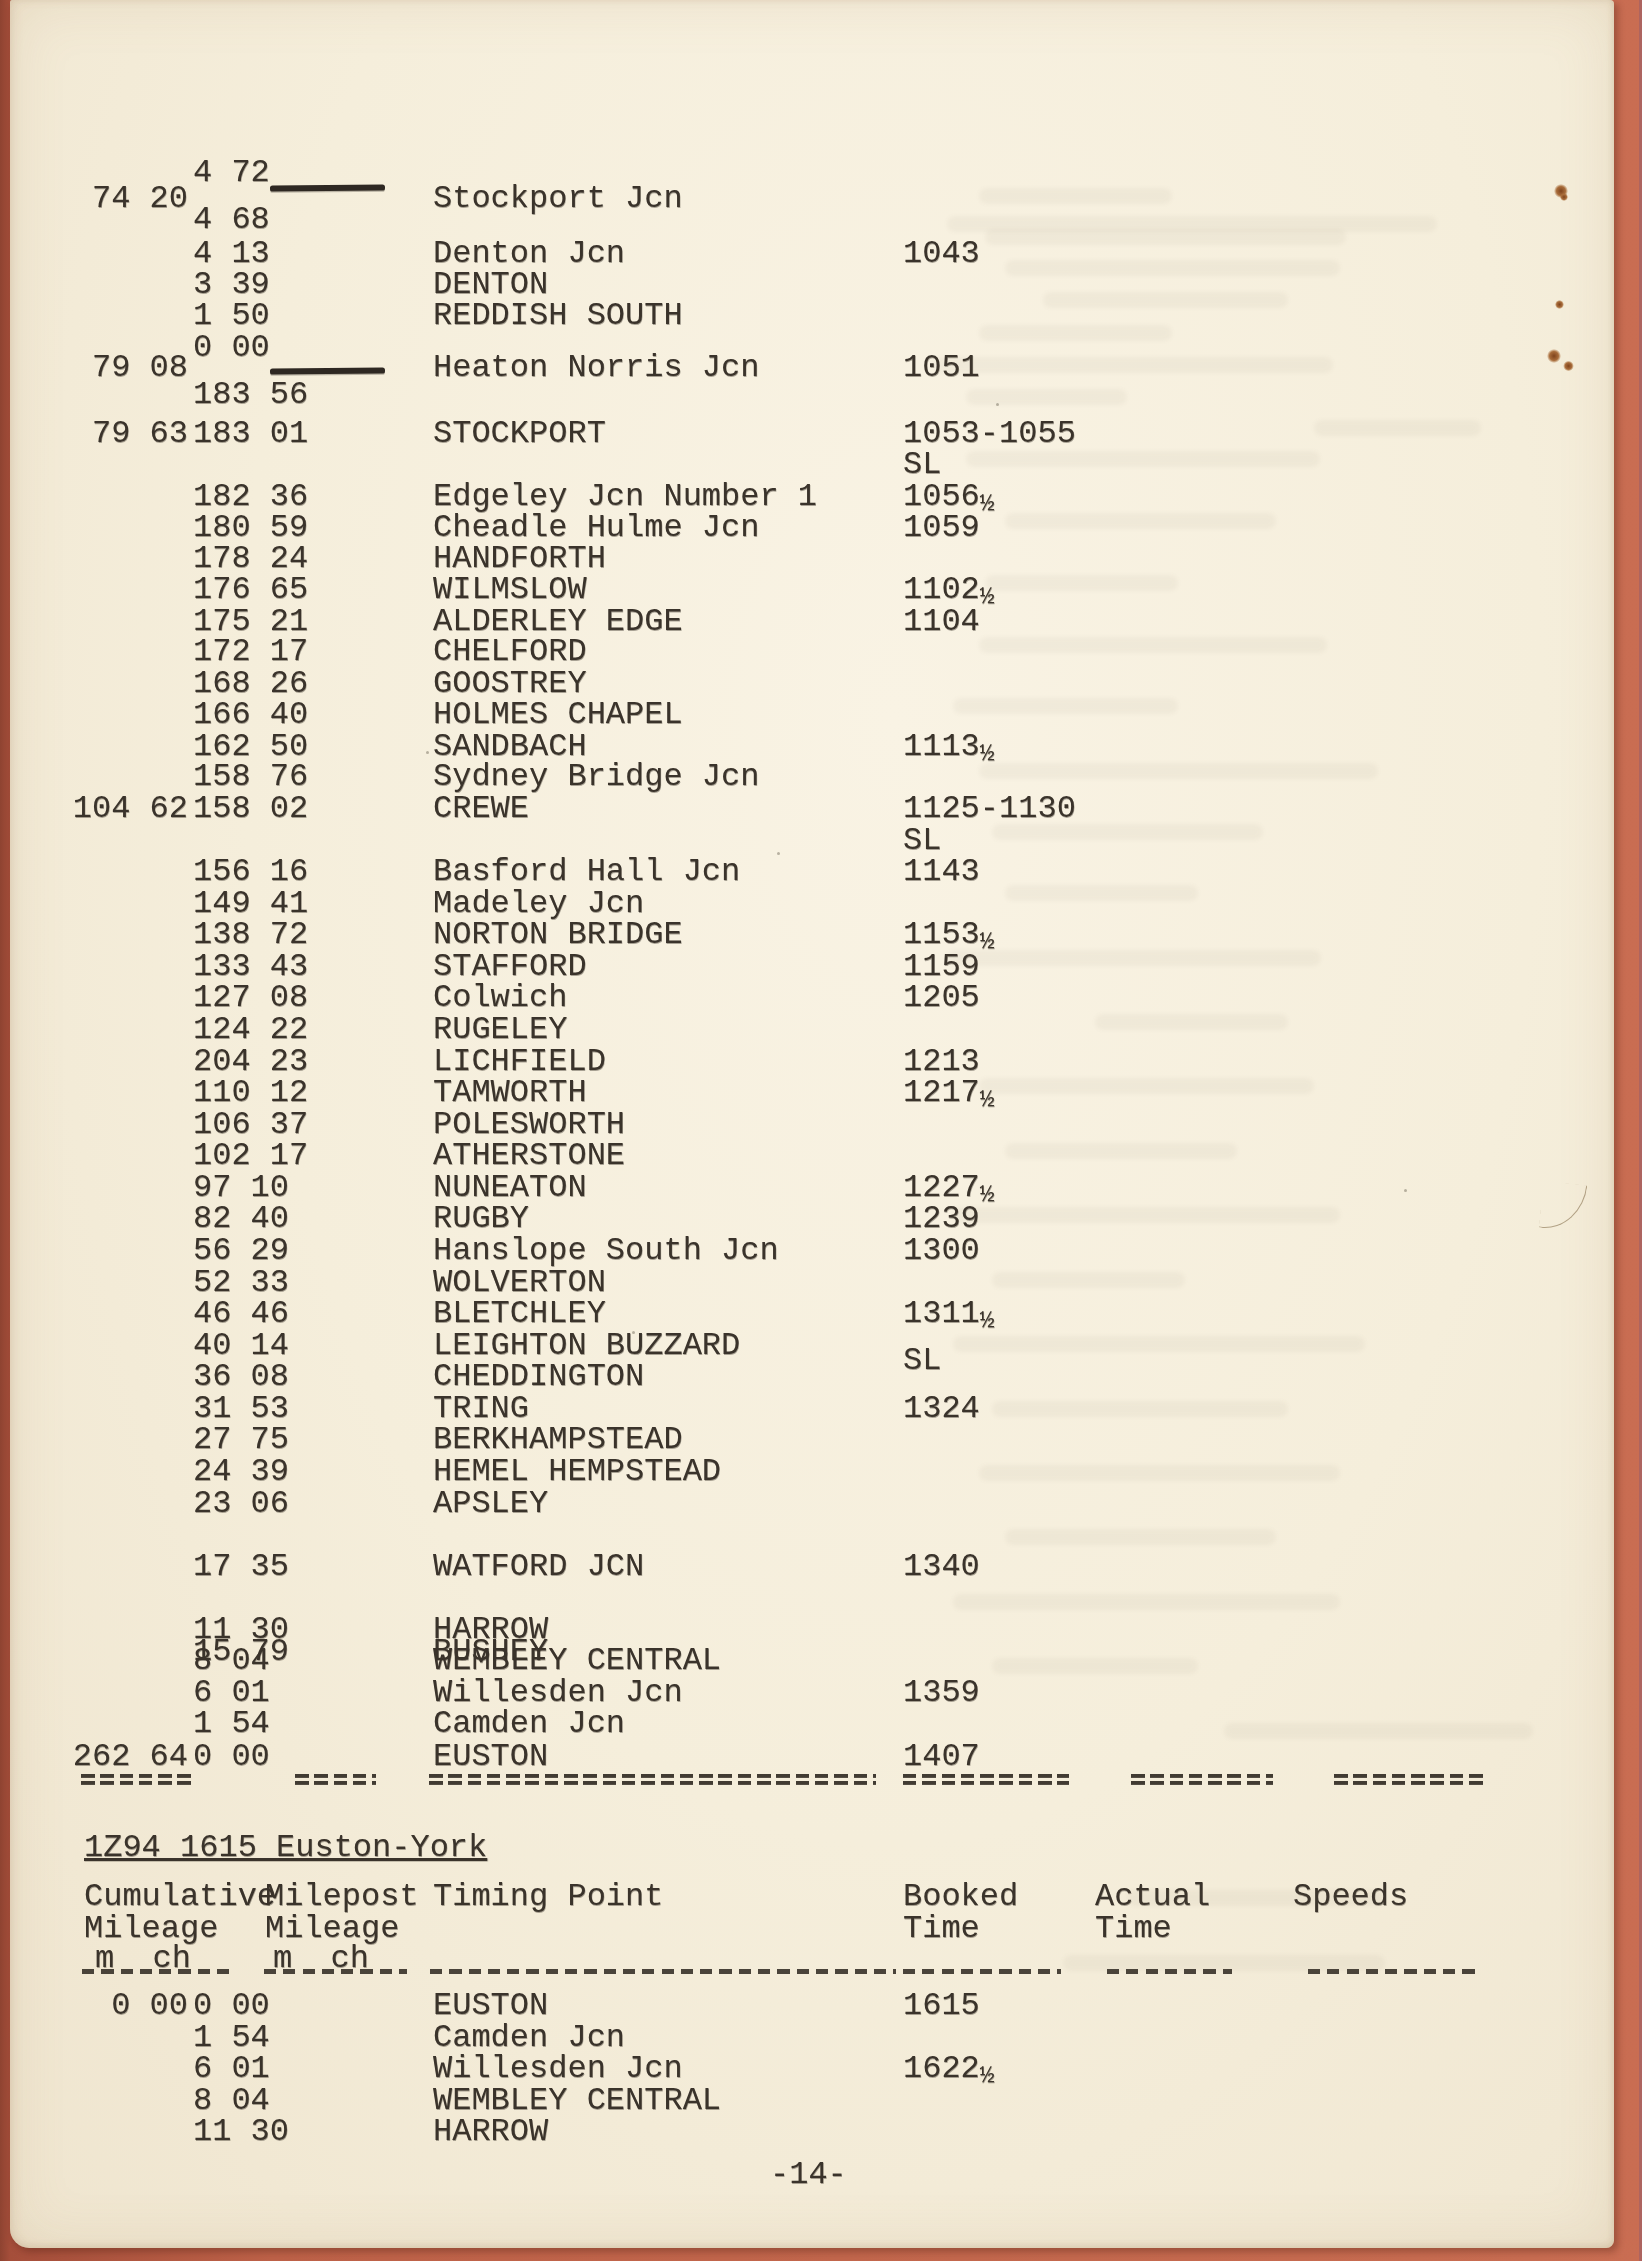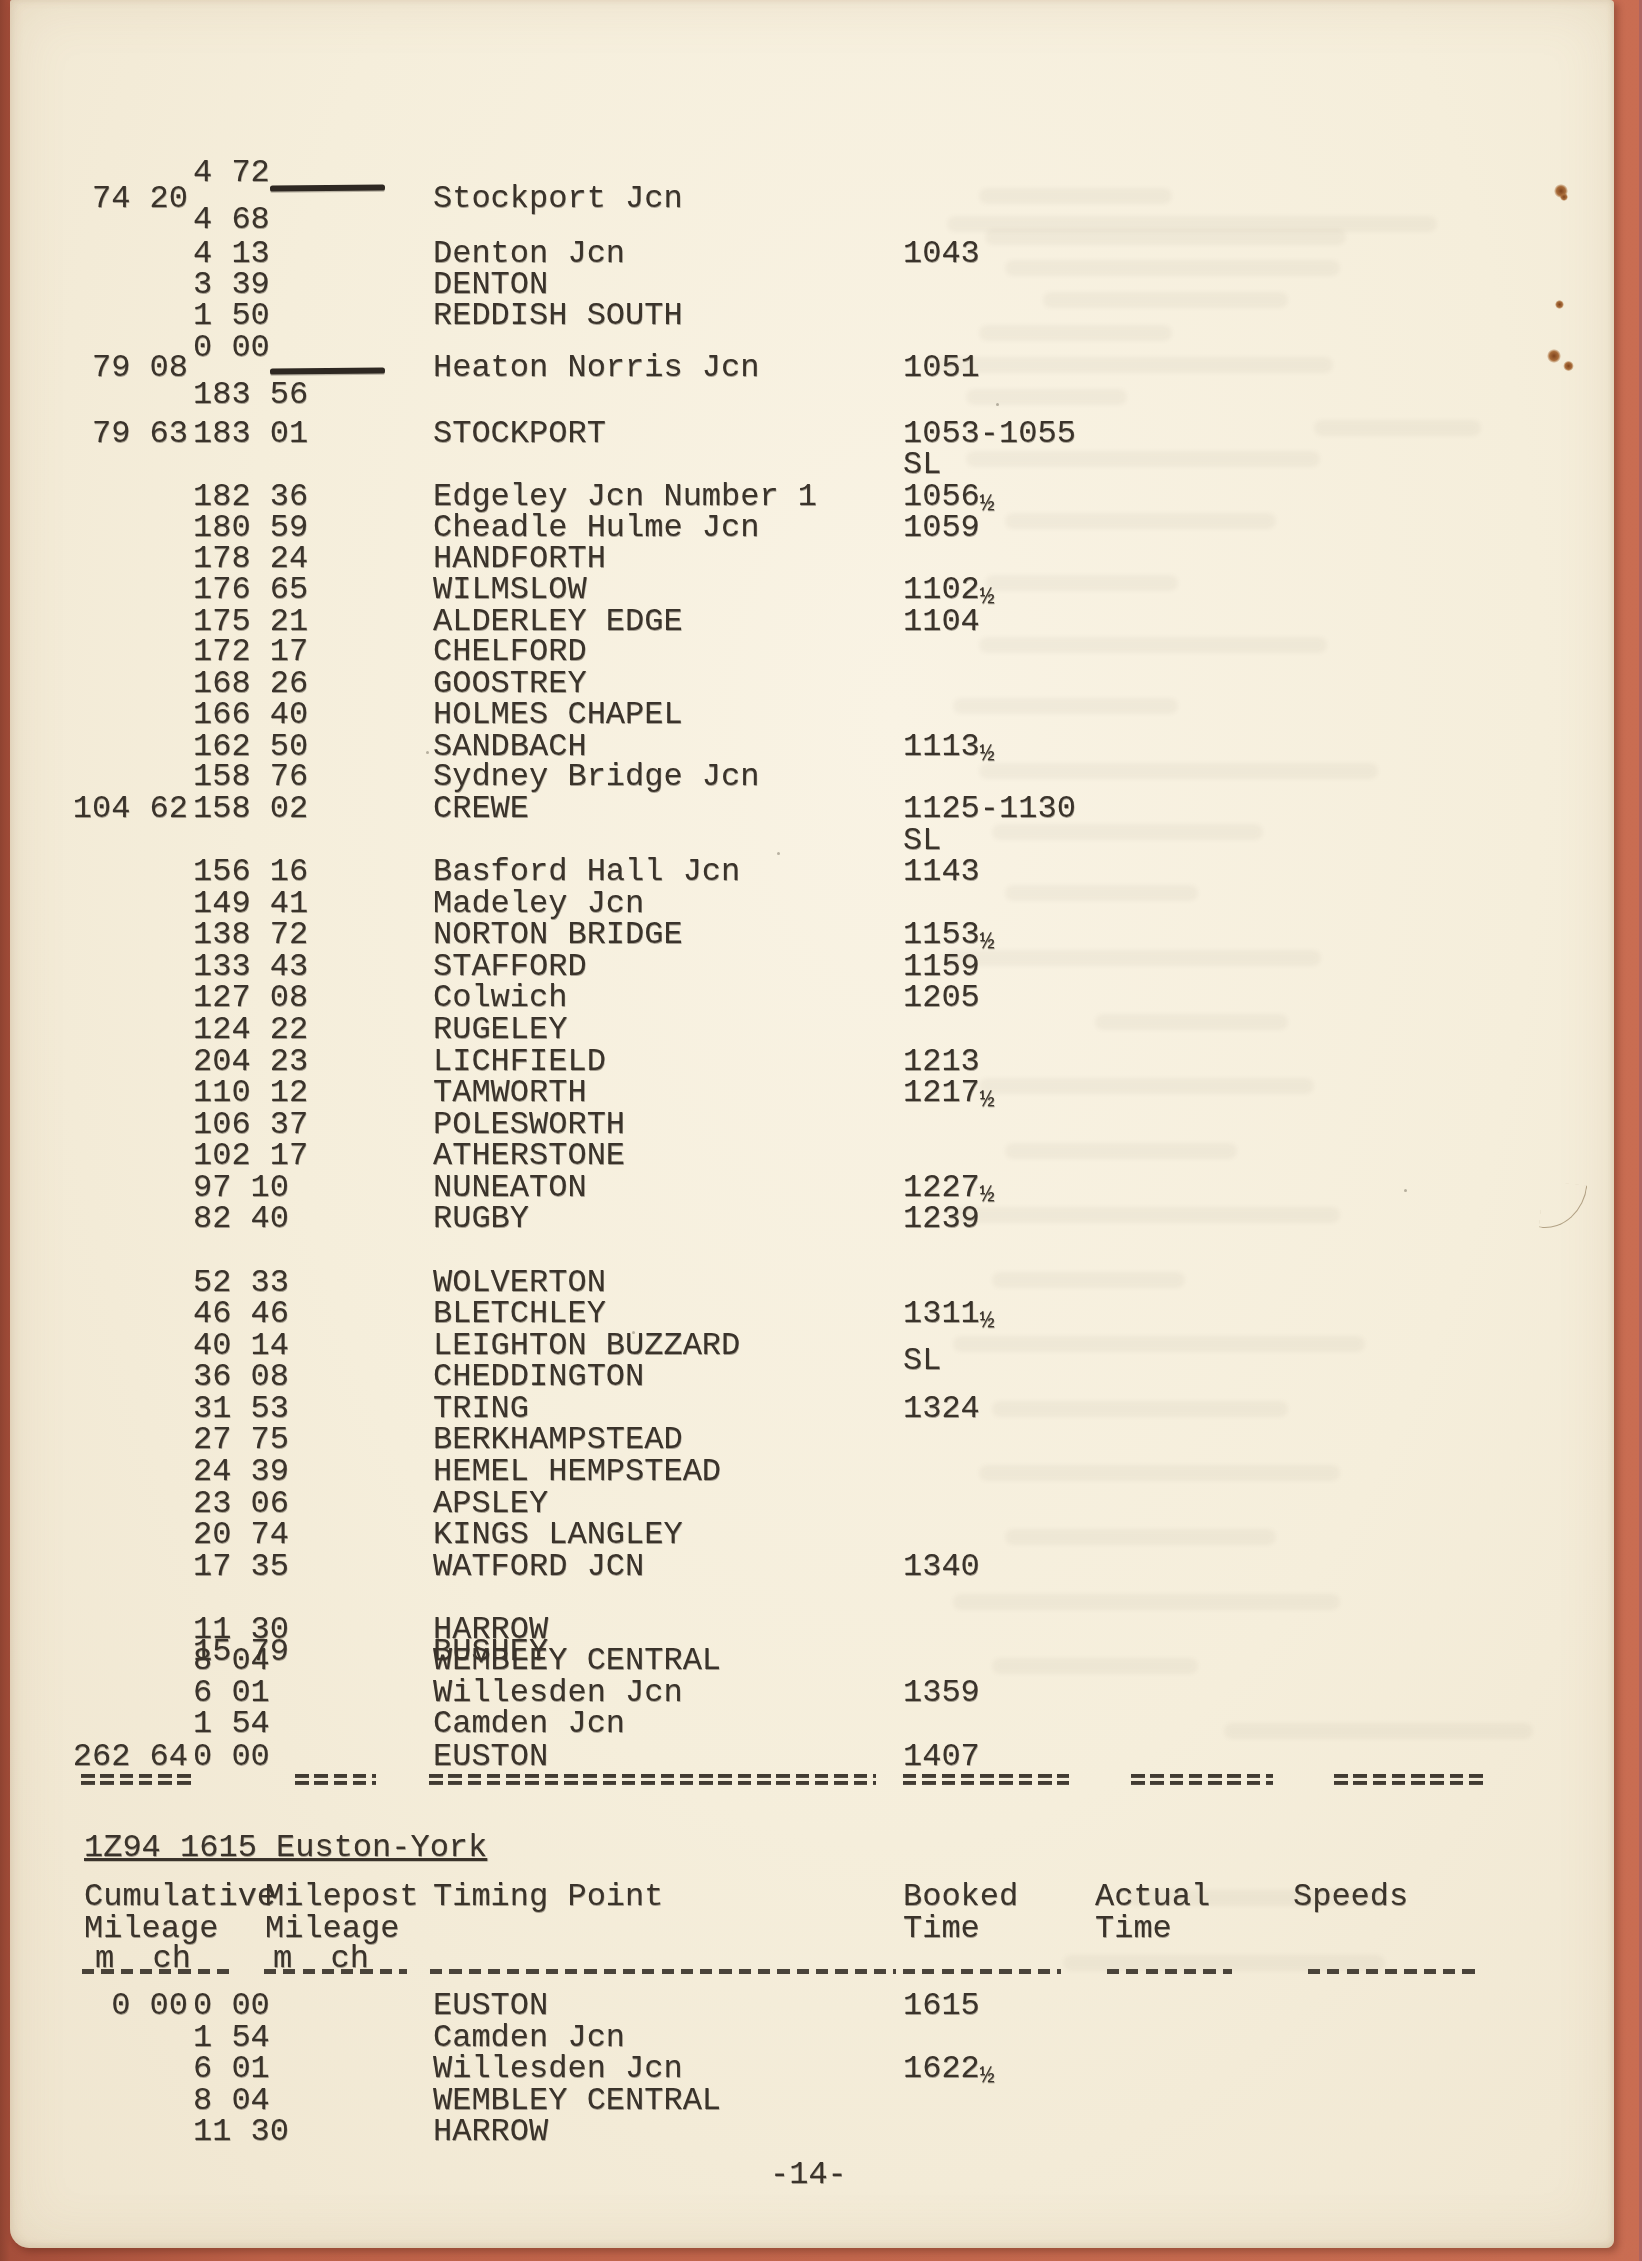--- a/index.html
+++ b/index.html
@@ -231,20 +231,25 @@
         <div class="trow" style="top: 1172px;">
           <span class="cell mp">97 10</span>
           <span class="cell nm">NUNEATON</span>
           <span class="cell bk">1227<span class="half">½</span></span>
         </div>
         <div class="trow" style="top: 1203px;">
           <span class="cell mp">82 40</span>
           <span class="cell nm">RUGBY</span>
           <span class="cell bk">1239</span>
         </div>
+        <div class="trow" style="top: 1235px;">
+          <span class="cell mp">56 29</span>
+          <span class="cell nm">Hanslope South Jcn</span>
+          <span class="cell bk">1300</span>
+        </div>
         <div class="trow" style="top: 1267px;">
           <span class="cell mp">52 33</span>
           <span class="cell nm">WOLVERTON</span>
         </div>
         <div class="trow" style="top: 1298px;">
           <span class="cell mp">46 46</span>
           <span class="cell nm">BLETCHLEY</span>
           <span class="cell bk">1311<span class="half">½</span></span>
         </div>
         <div class="trow" style="top: 1330px;">
@@ -267,24 +272,20 @@
           <span class="cell mp">27 75</span>
           <span class="cell nm">BERKHAMPSTEAD</span>
         </div>
         <div class="trow" style="top: 1456px;">
           <span class="cell mp">24 39</span>
           <span class="cell nm">HEMEL HEMPSTEAD</span>
         </div>
         <div class="trow" style="top: 1488px;">
           <span class="cell mp">23 06</span>
           <span class="cell nm">APSLEY</span>
-        </div>
-        <div class="trow" style="top: 1519px;">
-          <span class="cell mp">20 74</span>
-          <span class="cell nm">KINGS LANGLEY</span>
         </div>
         <div class="trow" style="top: 1551px;">
           <span class="cell mp">17 35</span>
           <span class="cell nm">WATFORD JCN</span>
           <span class="cell bk">1340</span>
         </div>
         <div class="trow" style="top: 1636px;">
           <span class="cell mp">15 79</span>
           <span class="cell nm">BUSHEY</span>
         </div>

